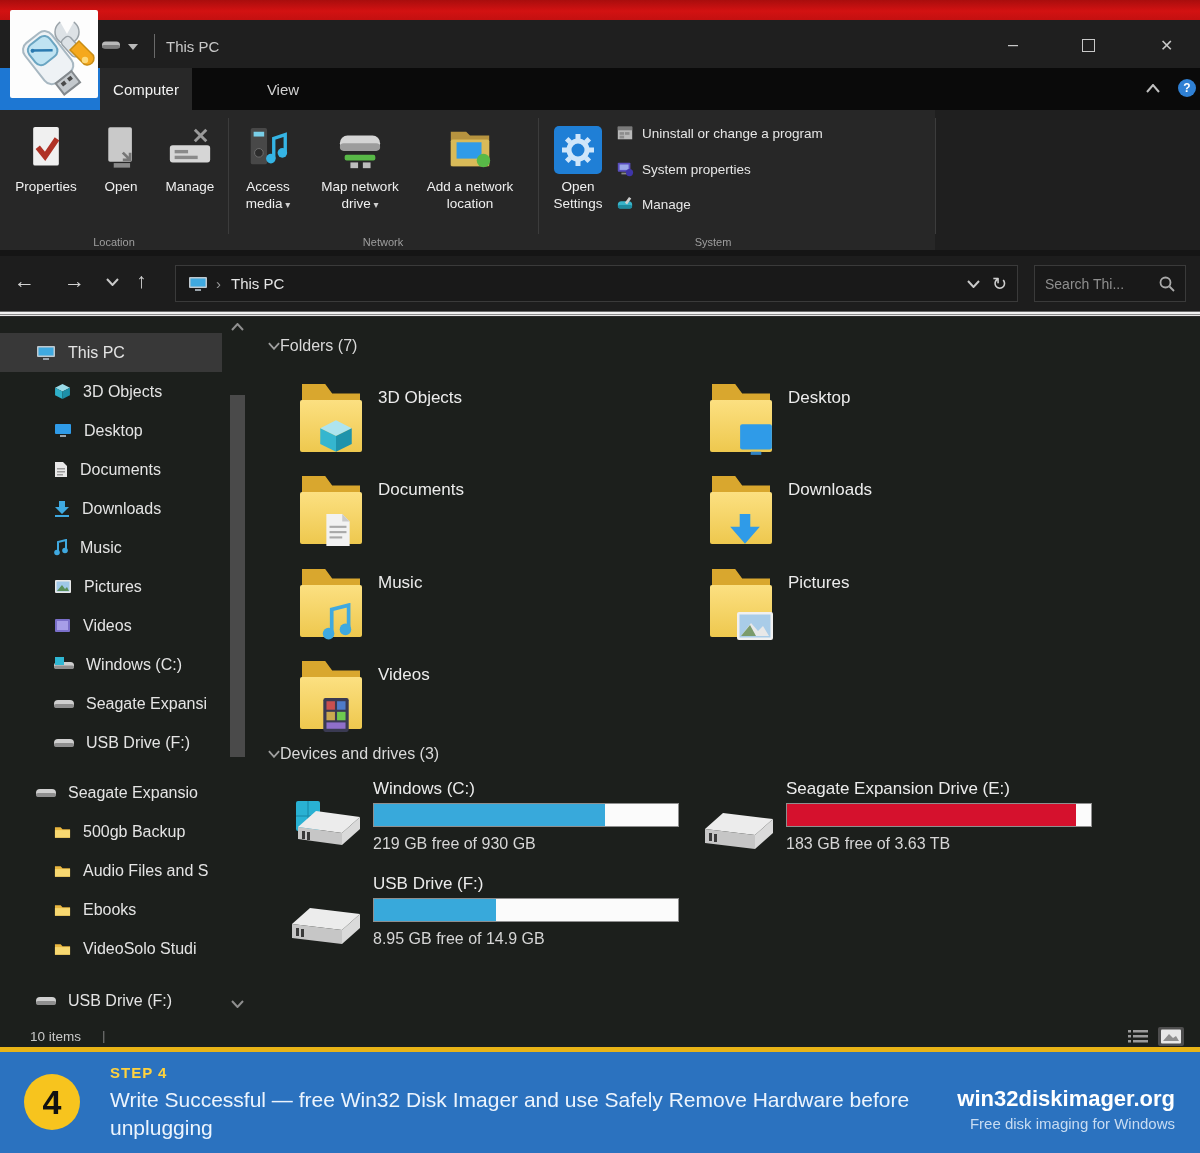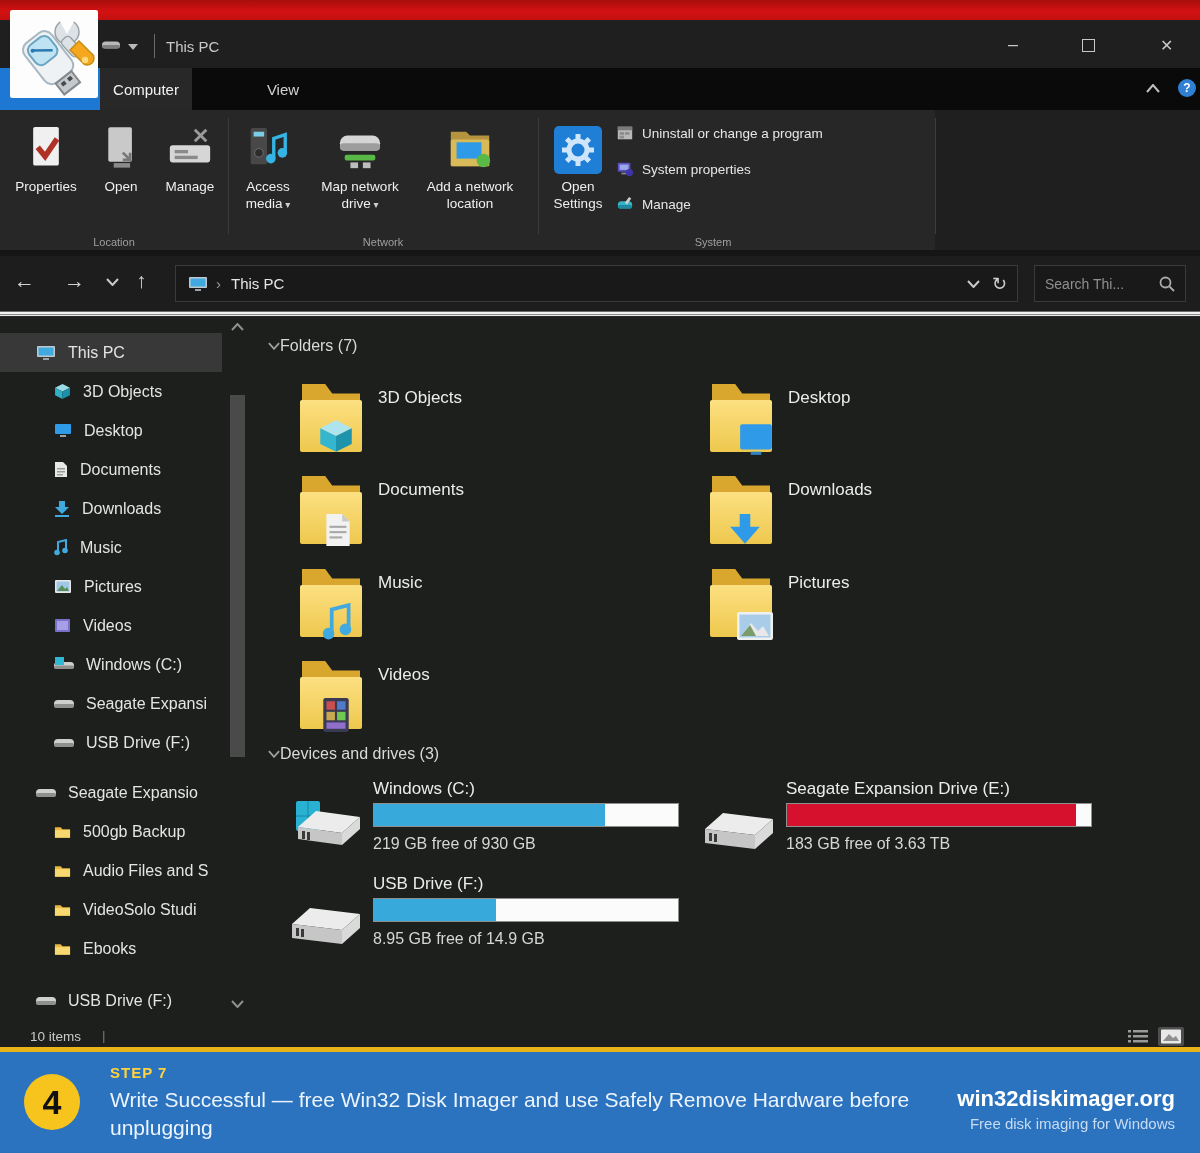--- a/index.html
+++ b/index.html
@@ -372,28 +372,28 @@
               <path d="M1 2 h6 l2 2 h8 v9 h-16 z" fill="#e9b63f"></path>
               <rect x="1" y="5" width="16" height="8" fill="#f7d871"></rect>
             </svg>
           <span>Audio Files and S</span>
         </div>
         <div class="sb-row lvl1">
           <svg width="17" height="14" viewBox="0 0 18 14">
               <path d="M1 2 h6 l2 2 h8 v9 h-16 z" fill="#e9b63f"></path>
               <rect x="1" y="5" width="16" height="8" fill="#f7d871"></rect>
             </svg>
-          <span>VideoSolo Studi</span>
+          <span>Ebooks</span>
         </div>
         <div class="sb-row lvl1">
           <svg width="17" height="14" viewBox="0 0 18 14">
               <path d="M1 2 h6 l2 2 h8 v9 h-16 z" fill="#e9b63f"></path>
               <rect x="1" y="5" width="16" height="8" fill="#f7d871"></rect>
             </svg>
-          <span>Ebooks</span>
+          <span>VideoSolo Studi</span>
         </div>
         <div class="sb-sp13"></div>
         <div class="sb-row lvl0">
           <svg width="20" height="12" viewBox="0 0 20 12">
               <rect x="0" y="2" width="20" height="8" rx="4" fill="#cfcfcf"></rect>
               <rect x="0" y="6" width="20" height="4" rx="2" fill="#8f8f8f"></rect>
             </svg>
           <span>USB Drive (F:)</span>
         </div>
       </div>
@@ -576,21 +576,21 @@
         <rect x="0" y="0" width="26" height="19" rx="2" fill="#4e4e4e"></rect>
         <rect x="3" y="2.5" width="20" height="14" rx="1" fill="#e8e8e8"></rect>
         <polygon points="5,14 11,7 15,11 18,9 21,14" fill="#8f8f8f"></polygon>
       </svg>
   </div>
 
   <div class="gold-line"></div>
 
   <div class="banner">
     <div class="step-circle">4</div>
-    <div class="step-label">STEP 7</div>
+    <div class="step-label">STEP 4</div>
     <div class="step-text">Write Successful — free Win32 Disk Imager and use Safely Remove Hardware before unplugging</div>
     <div class="brand">
       <div class="brand-site">win32diskimager.org</div>
       <div class="brand-tag">Free disk imaging for Windows</div>
     </div>
   </div>
 
   <div class="logo-box">
     <svg width="88" height="88" viewBox="0 0 88 88">
       <g transform="rotate(-38 40 50)">

